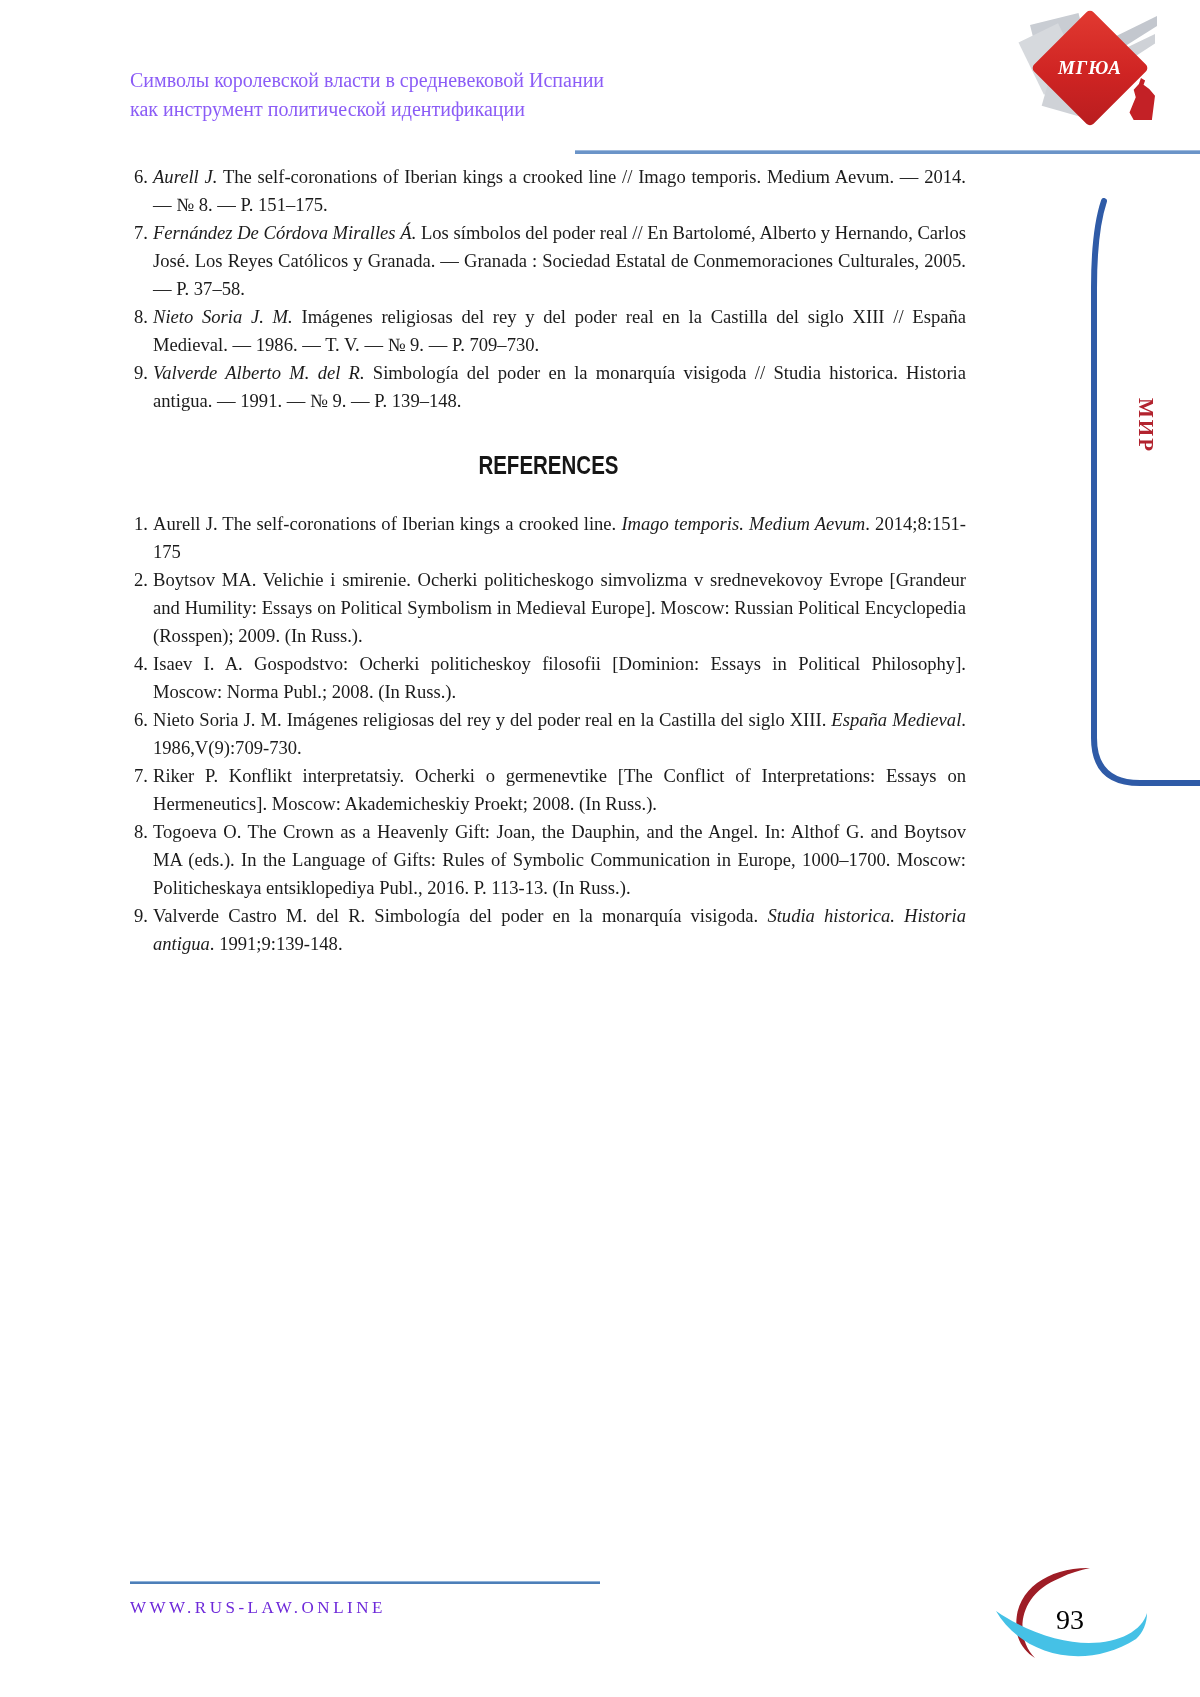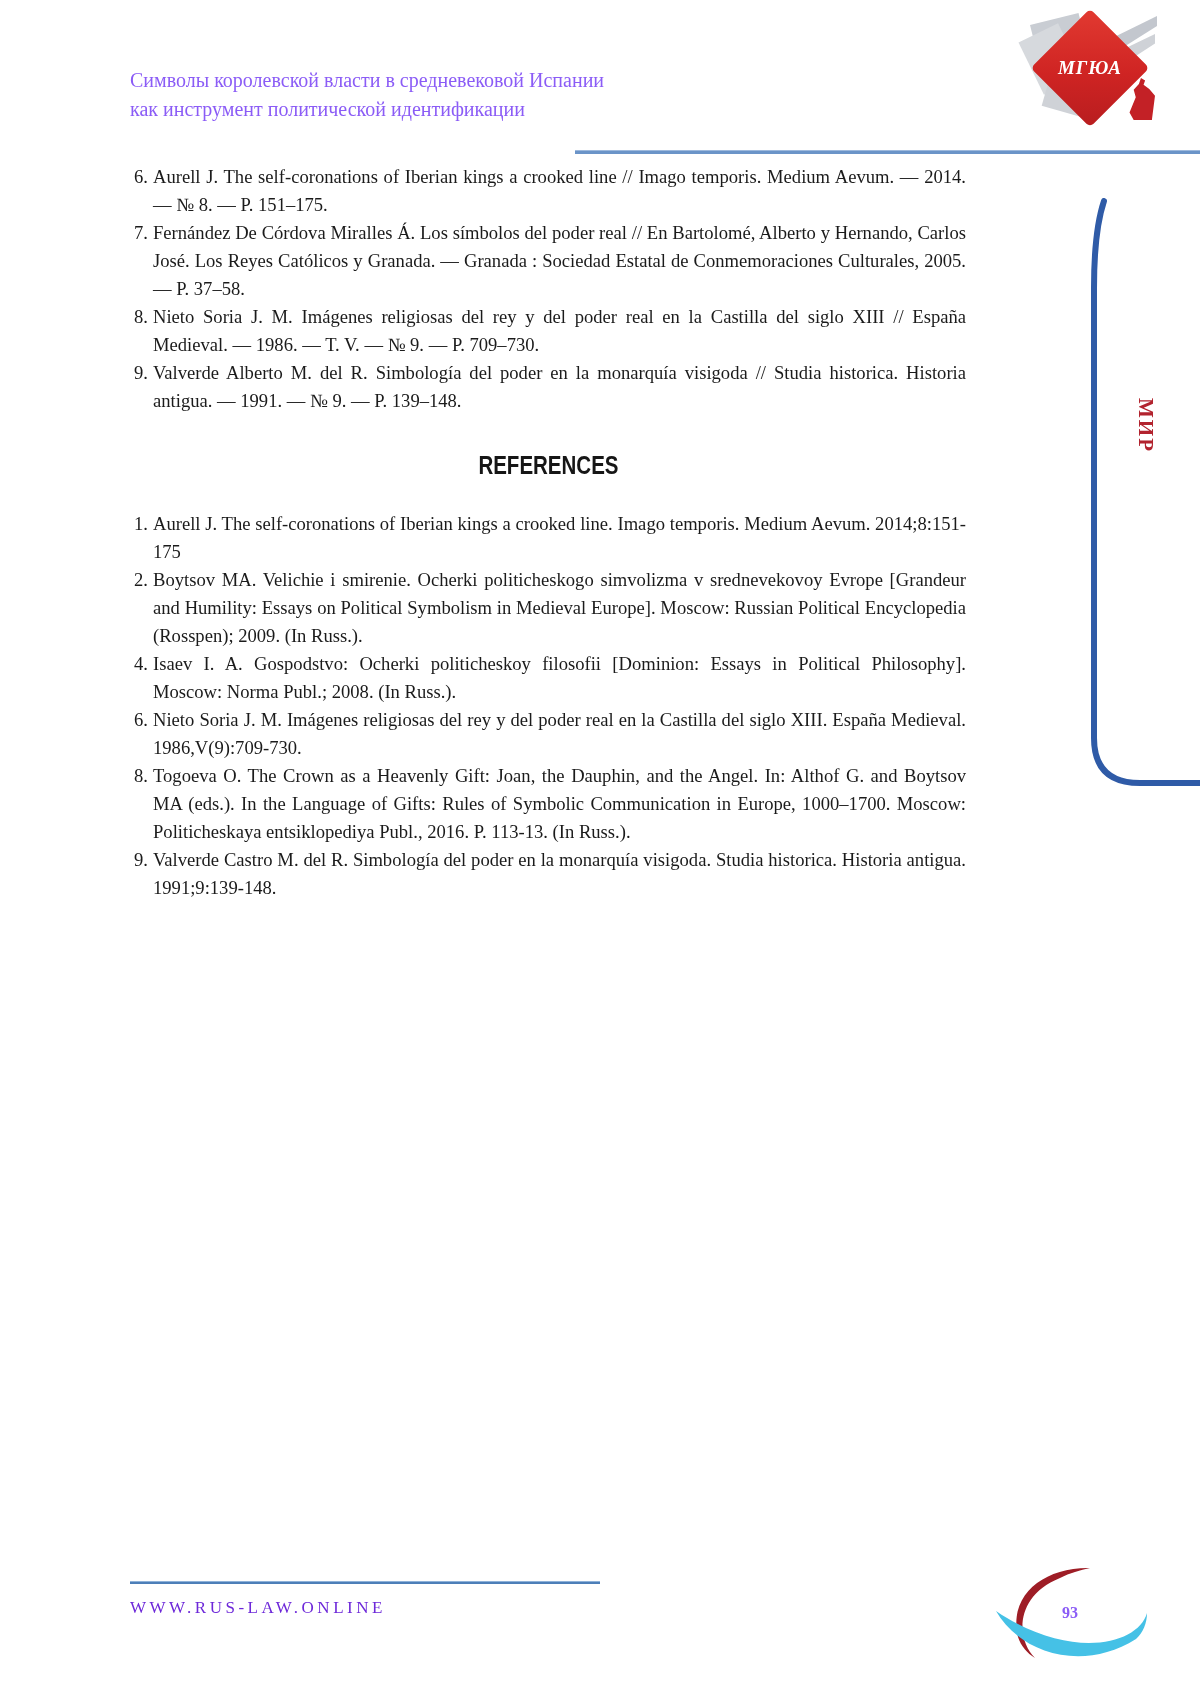--- a/index.html
+++ b/index.html
@@ -35,40 +35,40 @@
   .logo .statue { position:absolute; left:104px; top:64px; width:26px; height:42px;
     background:#c32126;
     clip-path:polygon(46% 0,62% 6%,56% 16%,78% 26%,100% 42%,88% 100%,18% 100%,2% 82%,26% 46%,18% 28%,38% 14%); }
 
   
   .main { position:absolute; left:130px; top:163px; width:836px; }
   .ref-list { margin:0; padding:0; list-style:none; font-size:18.6px; line-height:28px; }
   .ref-list li { padding-left:23px; text-align:justify; }
   .ref-list .num { display:inline-block; width:23px; margin-left:-23px;
     padding-right:5px; box-sizing:border-box; text-align:right; }
-  .ref-list .it { }
+  .ref-list .it { font-style:italic; }
   .refs-heading-wrap { text-align:center; margin:36px 0 30px 0; }
   .refs-heading { display:inline-block; font-family:"Liberation Sans", sans-serif;
     font-weight:bold; font-size:25px; letter-spacing:0px; color:#161616;
     transform:scaleX(0.82); transform-origin:center; }
 
   
   .bracket { position:absolute; left:1080px; top:198px; }
   .mir-label { position:absolute; left:1158px; top:398px;
     transform:rotate(90deg); transform-origin:0 0;
     font-weight:bold; font-size:21px; letter-spacing:2px; color:#b2232e; }
 
   
   .footer-rule { position:absolute; left:130px; top:1581px; width:470px; height:2px;
     background:#4d7fb8; border-top:1px solid #8fb2d9; }
   .site-url { position:absolute; left:130px; top:1598px; font-size:17px;
     letter-spacing:3.5px; color:#6d28d9; }
   .swoosh { position:absolute; left:988px; top:1563px; }
   .page-number { position:absolute; left:1048px; top:1604px; width:44px;
-    text-align:center; font-weight:bold; font-size:16px; color:#8b5cf6; }
+    text-align:center; font-weight:normal; font-size:28px; color:#000000; }
 </style>
 </head>
 <body>
 
 <div class="page">
 
   <div class="header-title">
     <div>Символы королевской власти в средневековой Испании</div>
     <div>как инструмент политической идентификации</div>
   </div>
@@ -96,20 +96,21 @@
 
     <div class="refs-heading-wrap">
       <span class="refs-heading">REFERENCES</span>
     </div>
 
     <ol class="ref-list">
         <li><span class="num">1.</span><span>Aurell J. The self-coronations of Iberian kings a crooked line. </span><span class="it">Imago temporis. Medium Aevum</span><span>. 2014;8:151-175</span></li>
         <li><span class="num">2.</span><span>Boytsov MA. Velichie i smirenie. Ocherki politicheskogo simvolizma v srednevekovoy Evrope [Grandeur and Humility: Essays on Political Symbolism in Medieval Europe]. Moscow: Russian Political Encyclopedia (Rosspen); 2009. (In Russ.).</span></li>
         <li><span class="num">4.</span><span>Isaev I. A. Gospodstvo: Ocherki politicheskoy filosofii [Dominion: Essays in Political Philosophy]. Moscow: Norma Publ.; 2008. (In Russ.).</span></li>
         <li><span class="num">6.</span><span>Nieto Soria J. M. Imágenes religiosas del rey y del poder real en la Castilla del siglo XIII. </span><span class="it">España Medieval</span><span>. 1986,V(9):709-730.</span></li>
+        <li><span class="num">7.</span><span>Riker P. Konflikt interpretatsiy. Ocherki o germenevtike [The Conflict of Interpretations: Essays on Hermeneutics]. Moscow: Akademicheskiy Proekt; 2008. (In Russ.).</span></li>
         <li><span class="num">8.</span><span>Togoeva O. The Crown as a Heavenly Gift: Joan, the Dauphin, and the Angel. In: Althof G. and Boytsov MA (eds.). In the Language of Gifts: Rules of Symbolic Communication in Europe, 1000–1700. Moscow: Politicheskaya entsiklopediya Publ., 2016. P. 113-13. (In Russ.).</span></li>
         <li><span class="num">9.</span><span>Valverde Castro M. del R. Simbología del poder en la monarquía visigoda. </span><span class="it">Studia historica. Historia antigua</span><span>. 1991;9:139-148.</span></li>
       </ol>
   </div>
 
   <svg class="bracket" width="120" height="600" viewBox="0 0 120 600">
     <path d="M 24 3 C 17 24, 14 50, 14 90 L 14 540 Q 14 585 60 585 L 120 585" fill="none" stroke="#2f5ba7" stroke-width="6" stroke-linecap="round"></path>
   </svg>
   <div class="mir-label">МИР</div>
 

